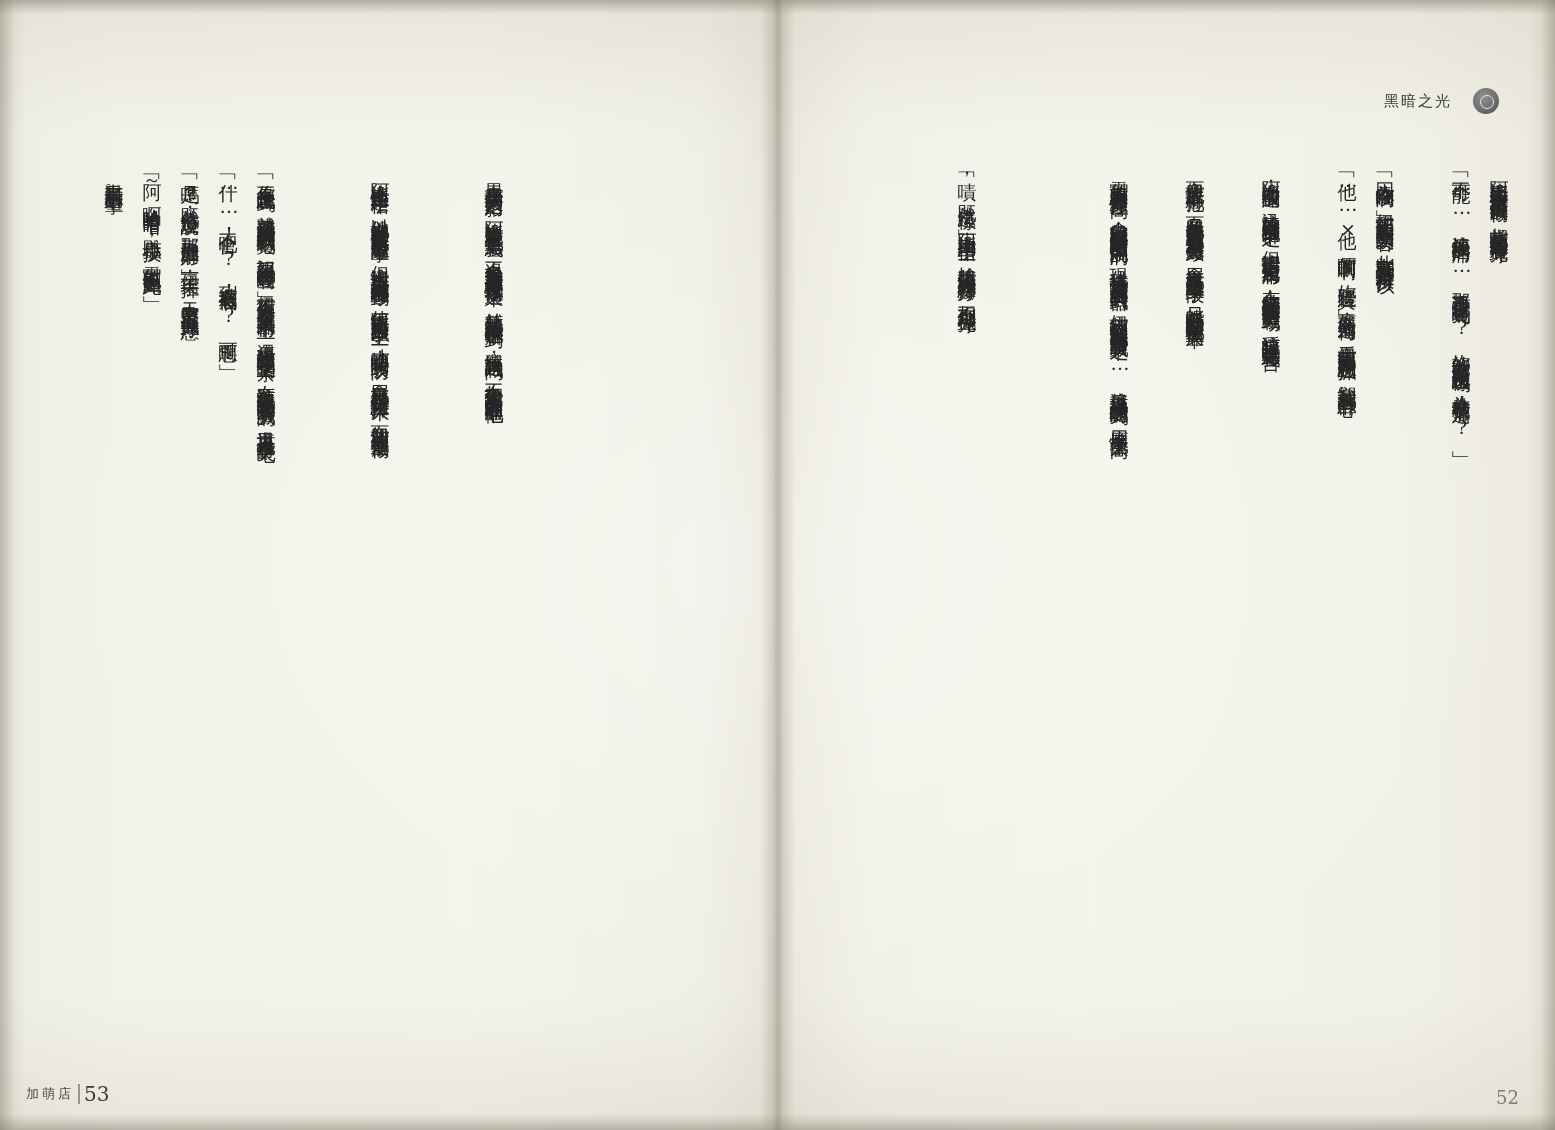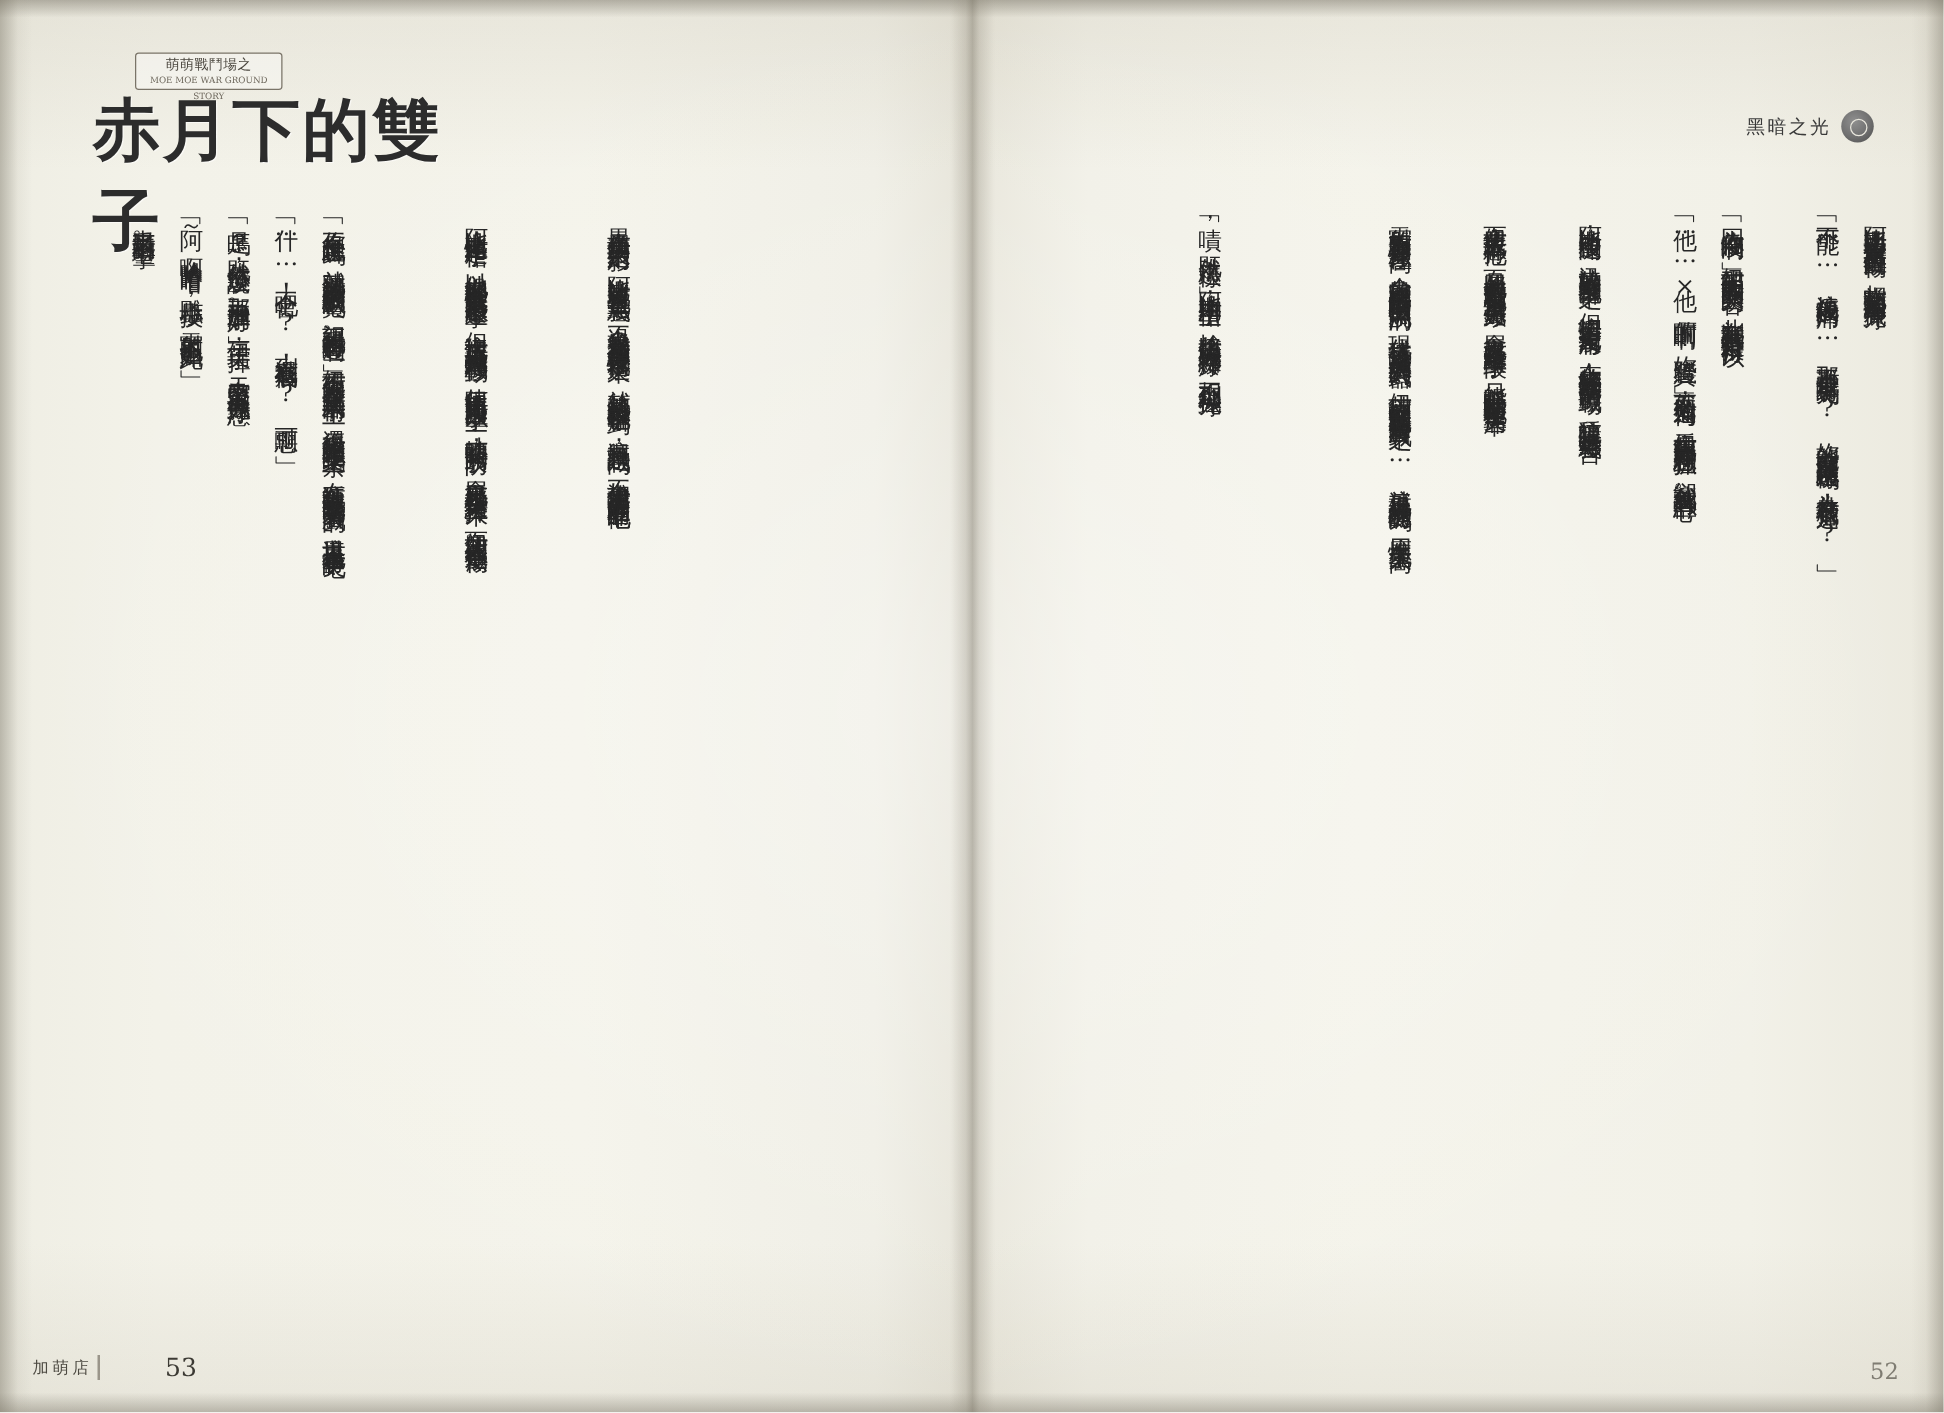--- a/index.html
+++ b/index.html
@@ -97,21 +97,21 @@
     width: 760px;
     height: 1130px;
   }
 
   .header-right {
     position: absolute;
     top: 88px;
     right: 56px;
     display: flex;
     align-items: center;
-    gap: 8px;
+    gap: 21px;
   }
   .header-right .label {
     writing-mode: horizontal-tb;
     font-size: 15px;
     letter-spacing: 2px;
     color: #3a3a3a;
   }
   .header-seal {
     width: 26px; height: 26px; border-radius: 50%;
     background: radial-gradient(circle at 40% 35%, #8f8f8f 0%, #6f6f6f 55%, #4a4a4a 100%);
@@ -183,21 +183,20 @@
   }
   .footer-left .brand {
     font-size: 13px;
     color: #4d4a42;
     letter-spacing: 3px;
   }
   .footer-left .pageno {
     font-size: 20px;
     color: #3c3a34;
     font-family: "DejaVu Serif", serif;
-    margin-left: 48px;
   }
   .footer-left .bar {
     width: 2px; height: 20px; background: #9a958a;
   }
   .footer-right {
     position: absolute;
     right: 36px;
     bottom: 22px;
     font-size: 18px;
     color: #7f7c72;
@@ -209,27 +208,20 @@
 
 <div id="page">
 
   <div class="edge-top"></div>
   <div class="edge-bottom"></div>
   <div class="edge-left"></div>
   <div class="edge-right"></div>
 
   <div id="left-page">
 
-    <div class="logo-block">
-      <div class="logo-sub">
-        <span>萌萌戰鬥場之</span>
-        <div class="l2">MOE MOE WAR GROUND STORY</div>
-      </div>
-      <div class="logo-main">赤月下的雙子</div>
-    </div>
 
     <div class="col vtext" style="right:636px; top:168px; height:900px;">出乎意料的不堪一擊。</div>
     <div class="col vtext" style="right:598px; top:168px; height:900px;">「阿～啊哈哈哈哈哈哈！雕蟲小技，雷射的也不過如此！」</div>
     <div class="col vtext" style="right:560px; top:168px; height:900px;">「是嗎？既然你這麼說，那再追加五門好了。」伊芙手一揮，天空中又冒出了五個光球浮懸。</div>
     <div class="col vtext" style="right:522px; top:168px; height:900px;">「什……不會吧!?到底還有幾個!?可惡啊！」</div>
     <div class="col vtext" style="right:484px; top:168px; height:900px;">「你不是想跳舞嗎？就跳個滑稽的舞蹈給我們欣賞吧，記得要跳得有趣些啊。」伊芙不知何時竟坐在了古典式的椅子上，還很優雅的輕靠在小桌上喝茶。在這種激戰中還能坐著喝茶看戲的，這世界上也只有伊芙了吧？</div>
     <div class="col vtext" style="right:370px; top:168px; height:900px;">阿比斯連忙舉起手槍，以他操縱的那些食屍鬼為盾來趁隙還擊。但這次伊芙讓那些極光球隨機移動，使得阿比斯更加難以擊中。才一轉眼時間的攻防，食屍鬼已經被伊芙給打掉大半，而伊芙卻依舊毫髮無傷。</div>
     <div class="col vtext" style="right:256px; top:168px; height:900px;">畢竟在場的伊芙只是幻影，阿比斯就算還擊也毫無意義。不過光是躲避和應付那極光球就忙不過來了，就算他想趁隙攻擊也辦不到。這與其說是戰鬥，不如說是伊芙單方面的在痛宰他吧。</div>
 
     <div class="footer-left">

